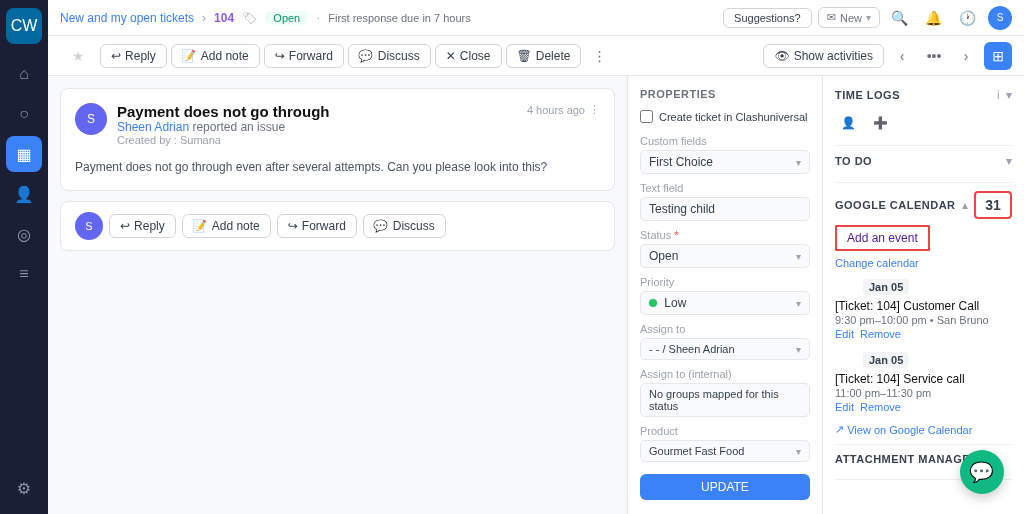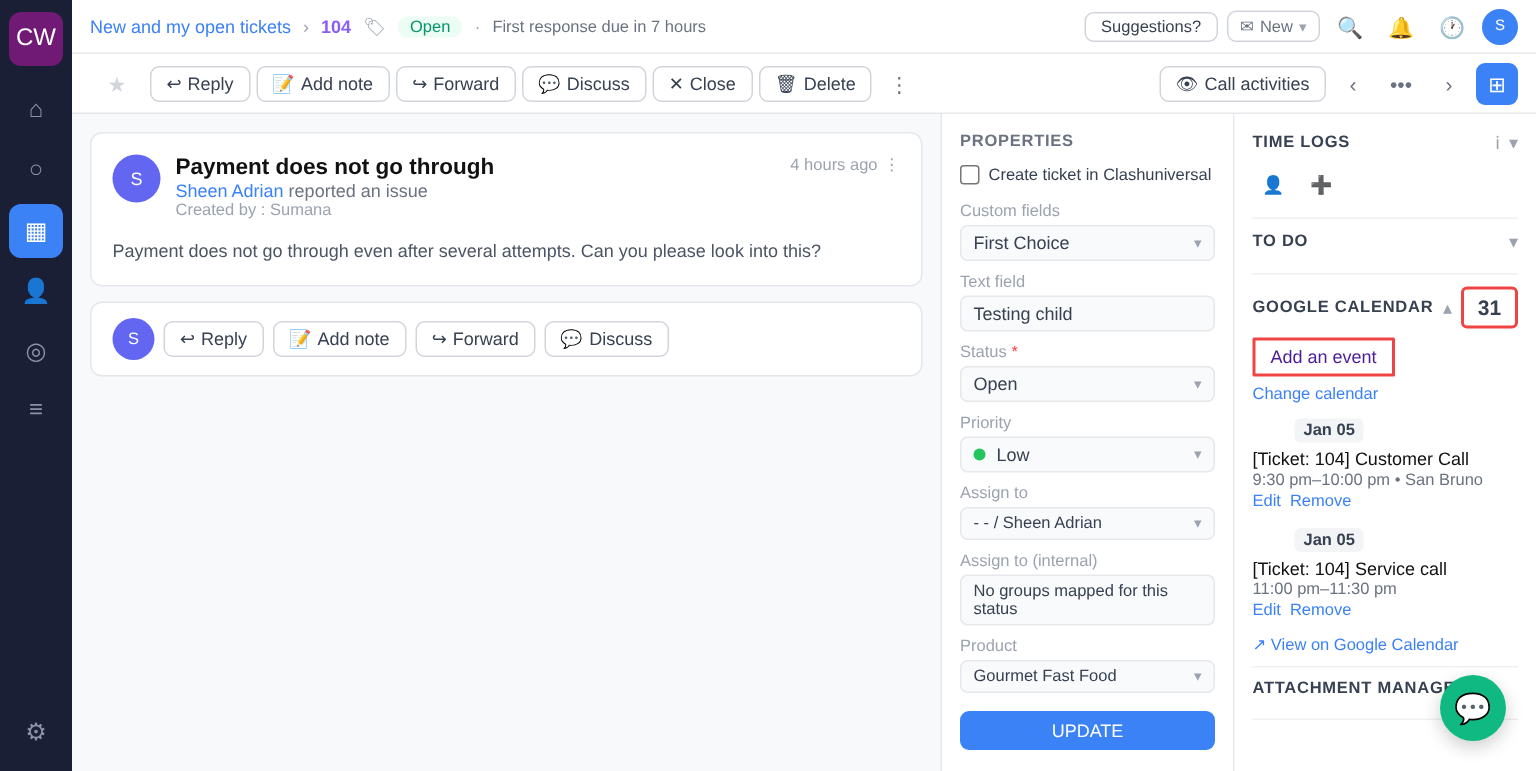--- a/index.html
+++ b/index.html
@@ -18,21 +18,21 @@
     }
     .sidebar-icon {
       width: 36px; height: 36px;
       display: flex; align-items: center; justify-content: center;
       border-radius: 8px;
       color: #8b92a5;
       font-size: 16px;
       cursor: pointer;
     }
     .sidebar-icon.active { background: #3b82f6; color: #fff; }
-    .sidebar-icon.logo { background: #701a75; color: #fff; margin-bottom: 8px; }
+    .sidebar-icon.logo { background: #0369a1; color: #fff; margin-bottom: 8px; }
 
     
     .main-content {
       flex: 1;
       display: flex;
       flex-direction: column;
       overflow: hidden;
     }
 
     
@@ -324,21 +324,21 @@
       <span>Close</span>
     </button>
     <button class="action-btn">
       <span>🗑</span>
       <span>Delete</span>
     </button>
     <div class="icon-btn">⋮</div>
     <div class="action-bar-right">
       <button class="show-activities-btn">
         <span>👁</span>
-        <span>Call activities</span>
+        <span>Show activities</span>
       </button>
       <div class="icon-btn">‹</div>
       <div class="icon-btn">•••</div>
       <div class="icon-btn">›</div>
       <div class="icon-btn" style="background:#3b82f6; color:#fff; border-radius:6px;">⊞</div>
     </div>
   </div>
 
   <div class="content-row">
 

